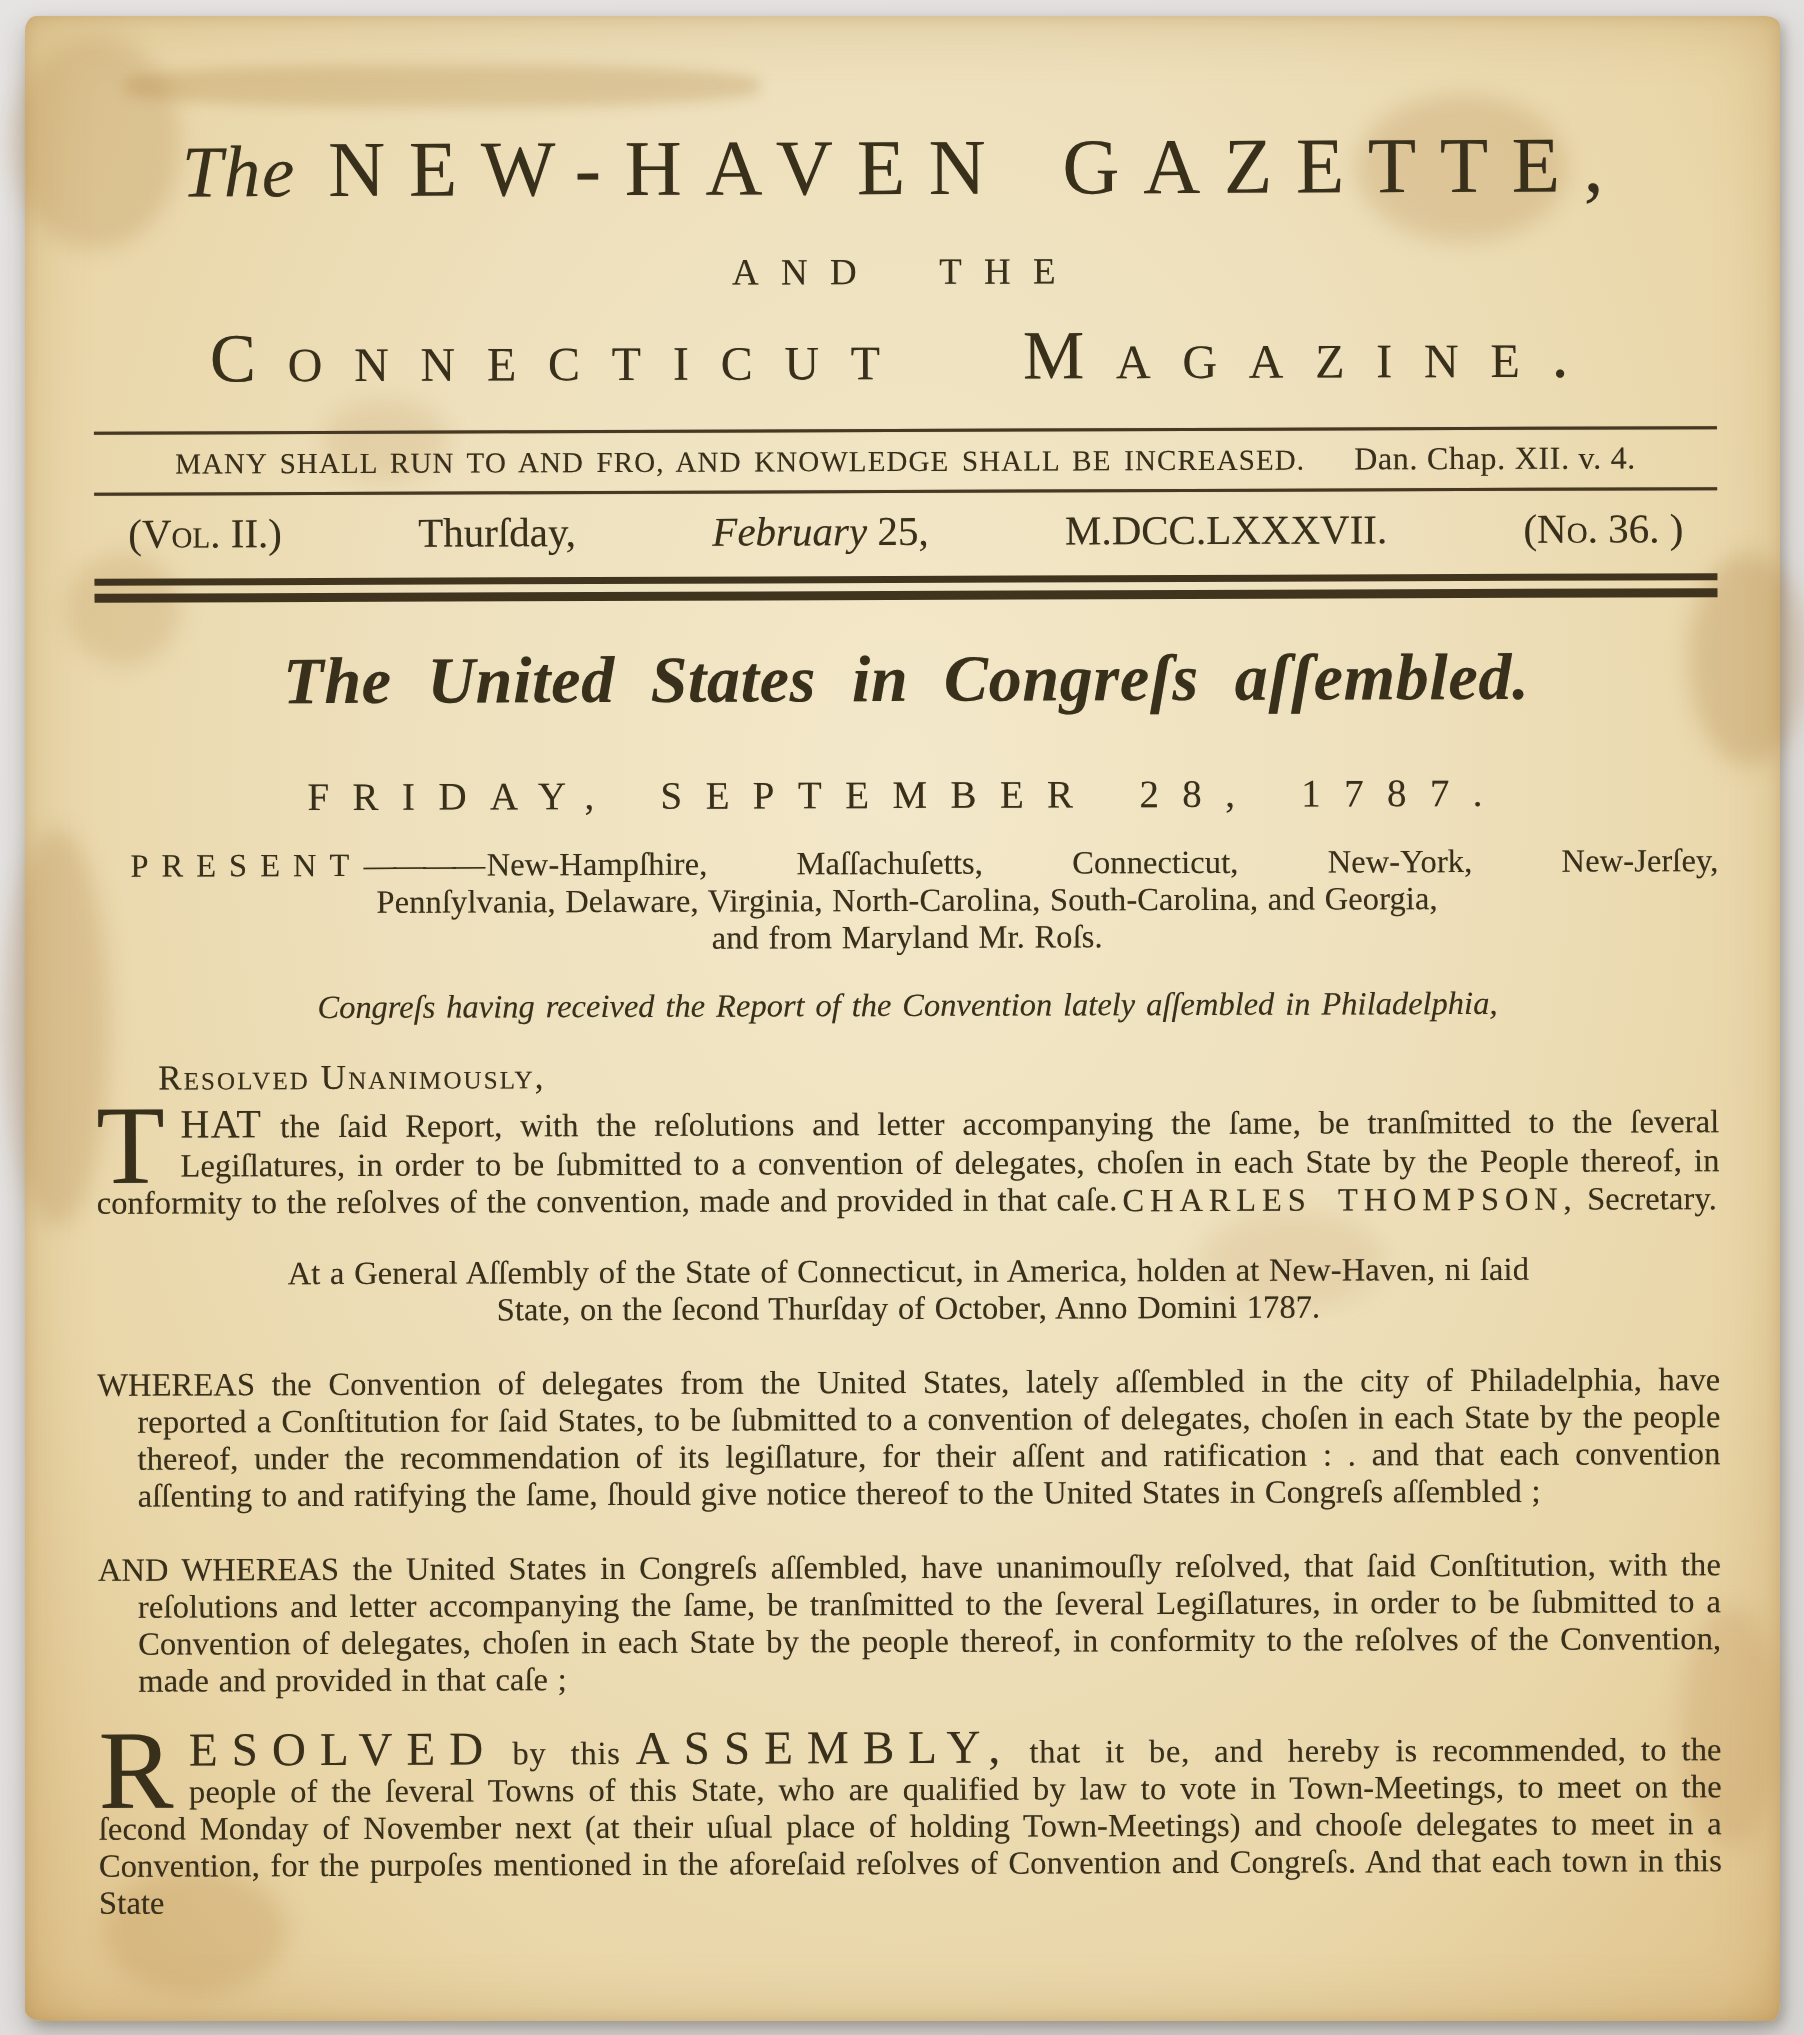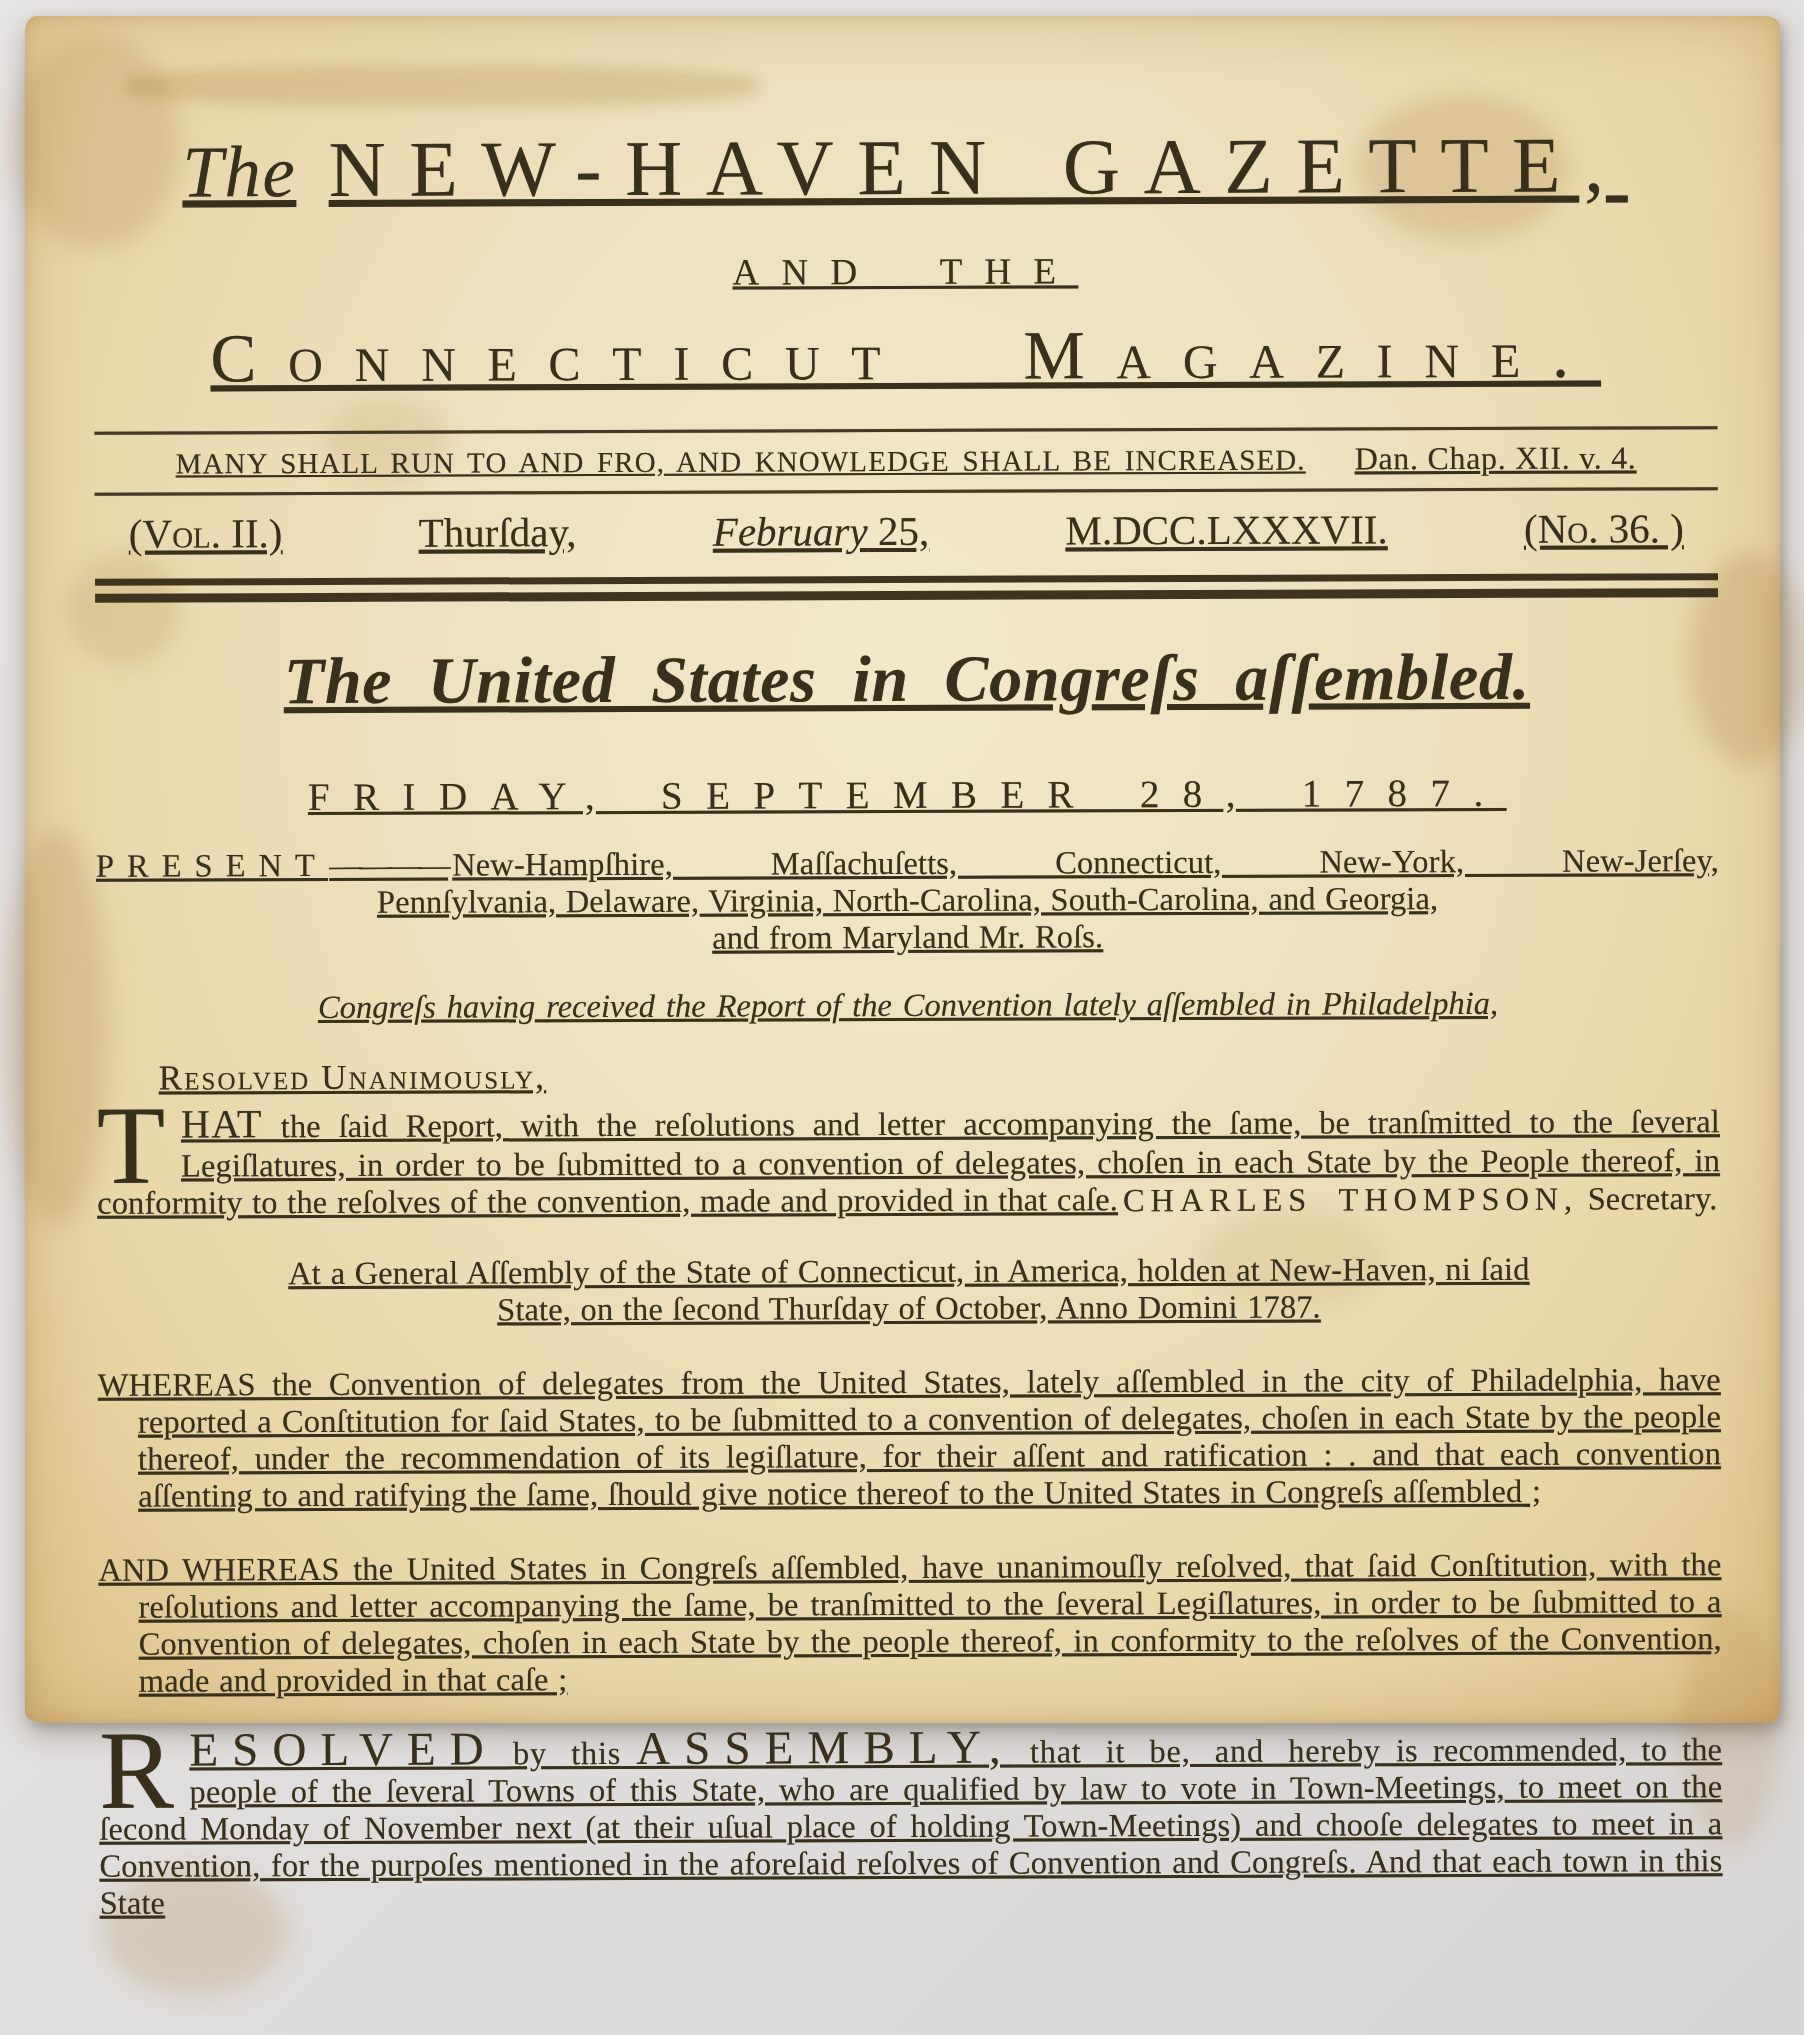--- a/index.html
+++ b/index.html
@@ -2,27 +2,26 @@
 <html style="font-size:11.3px"><head>
 <meta charset="utf-8">
 <style>
   html,body{margin:0;padding:0;}
   body{
     width:1805px;height:2035px;position:relative;overflow:hidden;
     background:linear-gradient(135deg,#e6e4e2 0%,#e2e0de 45%,#d8d6d4 100%);
     font-family:"Liberation Serif","DejaVu Serif",serif;
   }
   .paper{
-    position:absolute;left:25.4px;top:15.5px;width:1755px;height:1707px;
+    position:absolute;left:25.4px;top:15.5px;width:1755px;height:2005px;
     background:
       radial-gradient(ellipse at 50% 38%, #f3e8ca 0%, #eee0bc 42%, #e9d6a8 74%, #e0c48e 96%, #d9ba80 100%);
     border-radius:11.3px 15.5px 8.5px 18.4px / 15.5px 10px 18.4px 11.3px;
     box-shadow:0 11.3px 27px rgba(60,50,35,.28), 4.2px 4.2px 10px rgba(60,50,35,.18);
     color:#39301c;
-    text-decoration:underline;
   }
   .paper::before{
     content:"";position:absolute;inset:0;border-radius:inherit;pointer-events:none;
     box-shadow:inset 0 0 64px rgba(160,112,48,.30), inset 0 0 14px rgba(150,100,40,.22);
   }
   .stain{position:absolute;border-radius:50%;filter:blur(11.3px);pointer-events:none;}
   .s1{left:99px;top:49px;width:636px;height:42px;background:rgba(168,118,52,.26);border-radius:40%;filter:blur(7px);}
   .s2{right:212px;top:78px;width:212px;height:148px;background:rgba(170,120,55,.22);}
   .s3{right:-28px;top:537px;width:120px;height:212px;background:rgba(165,115,50,.25);}
   .s4{left:-21px;top:813px;width:106px;height:396px;background:rgba(162,112,48,.22);}
@@ -49,21 +48,21 @@
   .rule2{margin-top:10.6px;}
   .date-row{margin-top:14px;display:flex;justify-content:space-between;align-items:baseline;padding:0 34px;font-size:41px;}
   .sc{font-variant:small-caps;text-align:center;}
   .it{font-style:italic;}
   .dbl-rule{margin-top:21px;height:7.8px;border-top:7px solid #41341f;border-bottom:9.2px solid #41341f;background:transparent;}
   .heading{margin-top:41px;text-align:center;font-style:italic;font-size:66px;letter-spacing:0.7px;word-spacing:.28em;white-space:nowrap;}
   .dateline{margin-top:14px;text-align:center;font-size:39px;letter-spacing:.60em;word-spacing:.25em;white-space:nowrap;}
   .body-txt{font-size:32.5px;line-height:1.14;letter-spacing:0.1px;word-spacing:1.4px;}
   .present{margin-top:28px;}
   .present-l1{display:flex;align-items:baseline;}
-  .present-label{letter-spacing:.40em;white-space:nowrap;}
+  .present-label{letter-spacing:.40em;white-space:nowrap;margin-left:35px;}
   .present-dash{letter-spacing:-2.8px;white-space:nowrap;margin:0 4.2px 0 1.4px;}
   .present-fill{flex:1;text-align:justify;text-align-last:justify;white-space:nowrap;}
   .center{text-align:center;}
   .received{margin-top:31px;text-align:center;font-style:italic;font-size:32.5px;word-spacing:2.8px;}
   .resolved-label{margin-top:32.5px;margin-left:62px;font-variant:small-caps;font-size:35px;letter-spacing:2.1px;}
   .that-para{margin-top:2.8px;text-align:justify;position:relative;}
   .dropcap{float:left;font-size:112px;line-height:71px;padding:4.2px 15.5px 0 0;transform:translateY(4.2px);}
   .lead-caps{font-size:40px;letter-spacing:1.4px;}
   .sig{position:absolute;right:2.8px;bottom:-1.4px;white-space:nowrap;}
   .sig-name{letter-spacing:.18em;word-spacing:.4em;}

